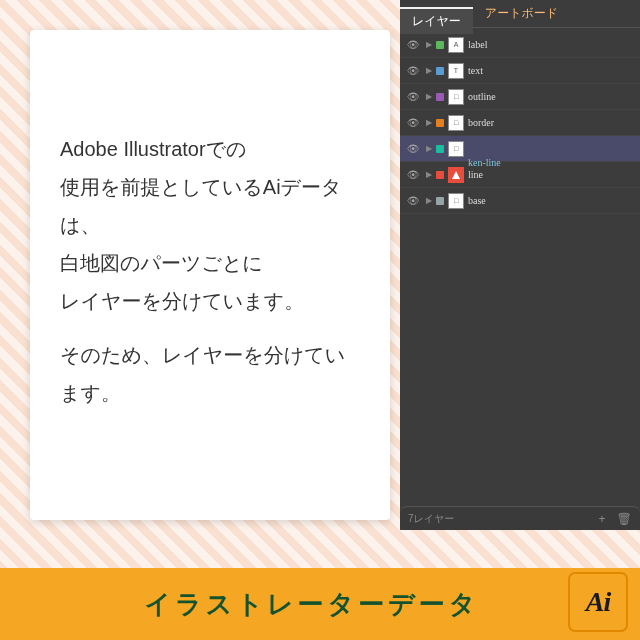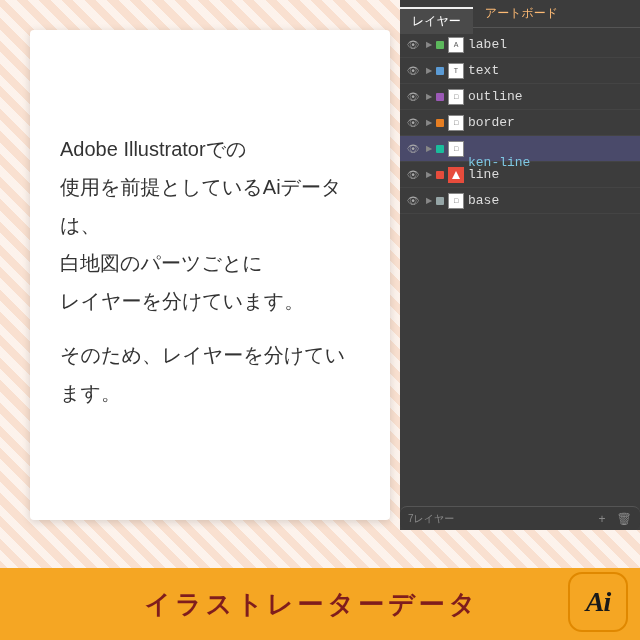--- a/index.html
+++ b/index.html
@@ -181,24 +181,24 @@
       display: flex;
       align-items: center;
       justify-content: center;
       font-size: 7px;
       color: #555;
       flex-shrink: 0;
       margin-right: 4px;
     }
 
     .layer-name {
-      font-size: 13px;
+      font-size: 10px;
       color: #ddd;
       flex: 1;
-      font-family: Liberation Mono, monospace;
+      font-family: Liberation Serif, serif;
     }
 
     
     .panel-footer {
       height: 24px;
       background: #3a3a3a;
       display: flex;
       align-items: center;
       justify-content: space-between;
       padding: 0 8px;
@@ -234,36 +234,36 @@
       background: #f5a623;
       display: flex;
       align-items: center;
       justify-content: center;
       z-index: 2;
     }
 
     .bottom-bar-text {
       font-size: 26px;
       font-weight: bold;
-      color: #7f1d1d;
+      color: #14532d;
       letter-spacing: 4px;
       font-family: 'Hiragino Kaku Gothic ProN', 'Meiryo', sans-serif;
       margin-right: 16px;
     }
 
     
     .ai-badge {
       position: absolute;
       bottom: 8px;
       right: 12px;
       width: 60px;
       height: 60px;
       background: #f5a623;
       border: 2px solid #e08800;
-      border-radius: 14px;
+      border-radius: 7px;
       display: flex;
       align-items: center;
       justify-content: center;
       font-size: 30px;
       font-weight: 900;
       color: #1a1a1a;
       font-family: 'Adobe Clean', Arial, sans-serif;
       z-index: 3;
       letter-spacing: -2px;
     }

